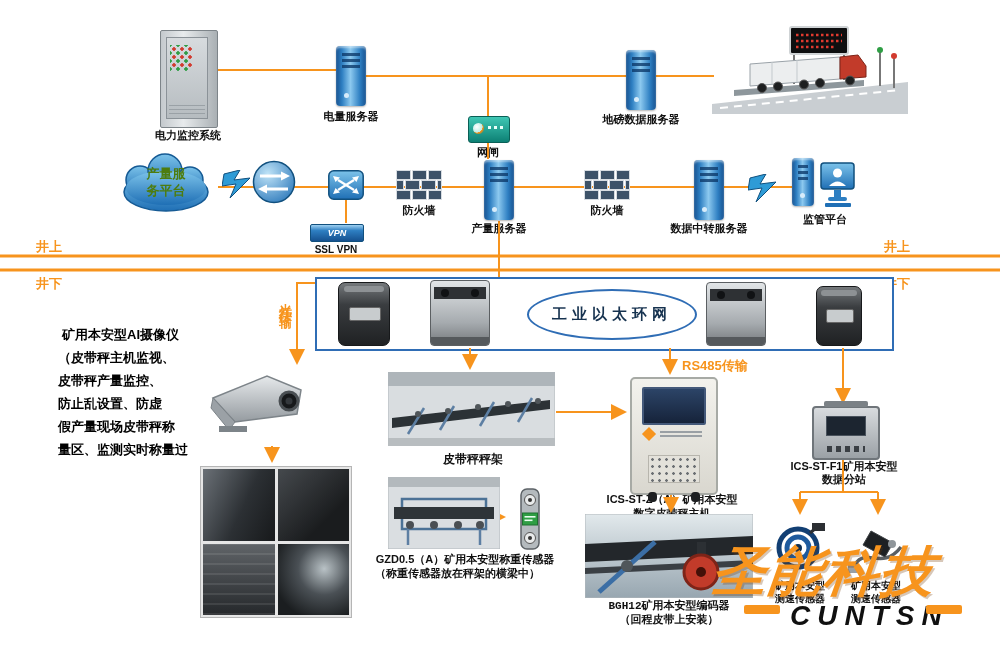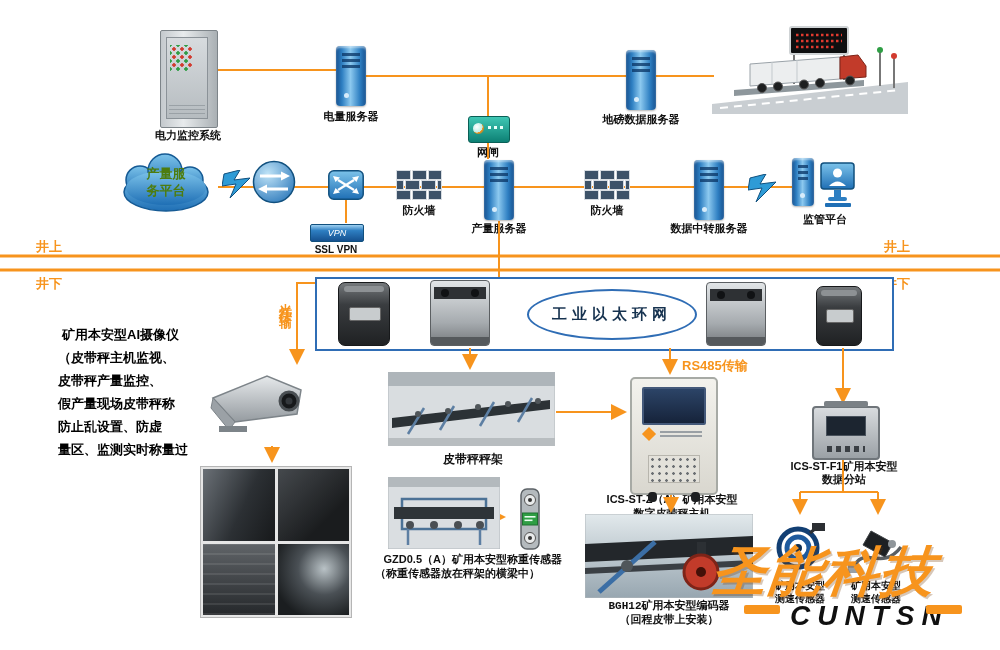--- a/index.html
+++ b/index.html
@@ -35,21 +35,21 @@
 
   
   .gateway { position:absolute; z-index:2; background:linear-gradient(180deg,#3fc7b4,#0d8074);
     border:1px solid #0a5f56; border-radius:3px; }
   .gateway .logo { position:absolute; left:4px; top:6px; width:11px; height:11px; border-radius:50%;
     background:radial-gradient(circle at 35% 35%, #fff, #bfeee6 55%, #f7941d 58%, #0d8074); }
   .gateway .leds { position:absolute; right:5px; top:9px; width:16px; height:3px;
     background:repeating-linear-gradient(90deg,#eafff9 0 3px, transparent 3px 6px); }
 
   
-  .vpnbox { position:absolute; z-index:2; border-radius:2px; color:#fff; font-weight:normal; font-style:italic;
+  .vpnbox { position:absolute; z-index:2; border-radius:2px; color:#fff; font-weight:bold; font-style:italic;
     font-size:9px; text-align:center; line-height:16px;
     background:linear-gradient(180deg,#9fd1f2 0%,#2e7fc2 35%,#16518f 100%); border:1px solid #11507e; }
 
   
   .dev-dark { position:absolute; z-index:2; border-radius:7px; border:1px solid #17191b;
     background:linear-gradient(180deg,#75797c 0%,#3a3d40 35%,#1f2123 100%); }
   .dev-dark .plate { position:absolute; left:20%; top:38%; width:60%; height:20%;
     background:#c8ccce; border:1px solid #666; border-radius:2px; }
   .dev-dark::before { content:""; position:absolute; left:10%; right:10%; top:3px; height:6px;
     border-radius:3px; background:#8d9194; }
@@ -326,22 +326,22 @@
     <div class="plate"></div>
   </div>
 
   <div class="lbl-orange vtext" style="left:276px;top:293px;height:78px;font-size:13px;">光纤传输</div>
   <div class="lbl-orange" style="left:682px;top:357px;width:90px;font-size:13px;">RS485传输</div>
 
   <div class="note-title" style="left:62px;top:326px;width:160px;">矿用本安型AI摄像仪</div>
   <div class="abs" style="left:58px;top:346px;width:164px;z-index:2;">
     <div class="note-line">（皮带秤主机监视、</div>
     <div class="note-line">皮带秤产量监控、</div>
+    <div class="note-line">防止乱设置、防虚</div>
     <div class="note-line">假产量现场皮带秤称</div>
-    <div class="note-line">防止乱设置、防虚</div>
     <div class="note-line">量区、监测实时称量过</div>
   </div>
 
   <svg class="node-svg" style="left:205px;top:368px;" width="105" height="74" viewBox="0 0 105 74">
     <defs>
       <linearGradient id="camg" x1="0" y1="0" x2="0" y2="1">
         <stop offset="0" stop-color="#e6e9eb"></stop>
           <stop offset="1" stop-color="#959ba0"></stop>
       </linearGradient>
     </defs>
@@ -398,21 +398,21 @@
   <svg class="gz-svg" style="left:508px;top:486px;" width="44" height="66" viewBox="0 0 44 66">
     <rect x="13" y="3" width="18" height="60" rx="6" fill="#b4babe" stroke="#5c6267" stroke-width="1.5"></rect>
     <circle cx="22" cy="14" r="5.5" fill="#e9ebec" stroke="#555"></circle>
       <circle cx="22" cy="14" r="2" fill="#333"></circle>
     <circle cx="22" cy="52" r="5.5" fill="#e9ebec" stroke="#555"></circle>
       <circle cx="22" cy="52" r="2" fill="#333"></circle>
     <rect x="14.5" y="27" width="15" height="12" fill="#2f9e44" stroke="#1e7030"></rect>
     <rect x="16.5" y="30" width="11" height="1.6" fill="#eafff0"></rect>
     <rect x="16.5" y="33.5" width="8" height="1.6" fill="#eafff0"></rect>
   </svg>
-  <div class="lbl" style="left:352px;top:552px;width:210px;text-align:right;">GZD0.5（A）矿用本安型称重传感器</div>
+  <div class="lbl" style="left:360px;top:552px;width:210px;">GZD0.5（A）矿用本安型称重传感器</div>
   <div class="lbl" style="left:360px;top:566px;width:195px;">（称重传感器放在秤架的横梁中）</div>
 
   <div class="host" style="left:630px;top:377px;width:84px;height:114px;">
     <div class="screen"></div>
     <div class="brand"></div>
     <div class="brandbar"></div>
     <div class="pad"></div>
     <div class="gland" style="left:16px;"></div>
     <div class="gland" style="right:16px;"></div>
   </div>

